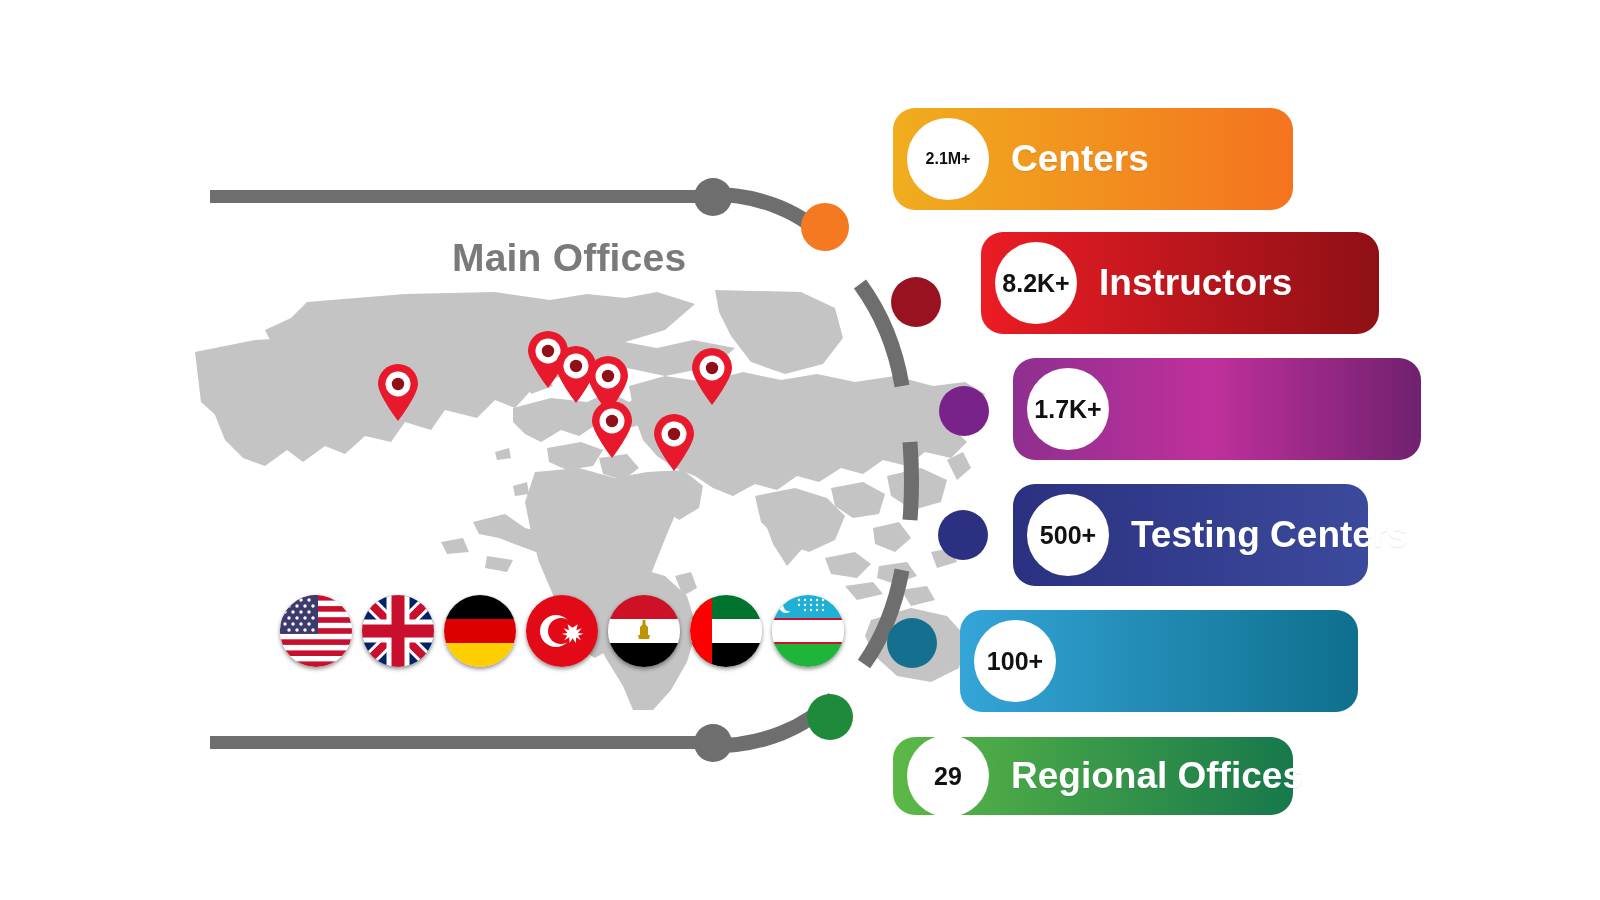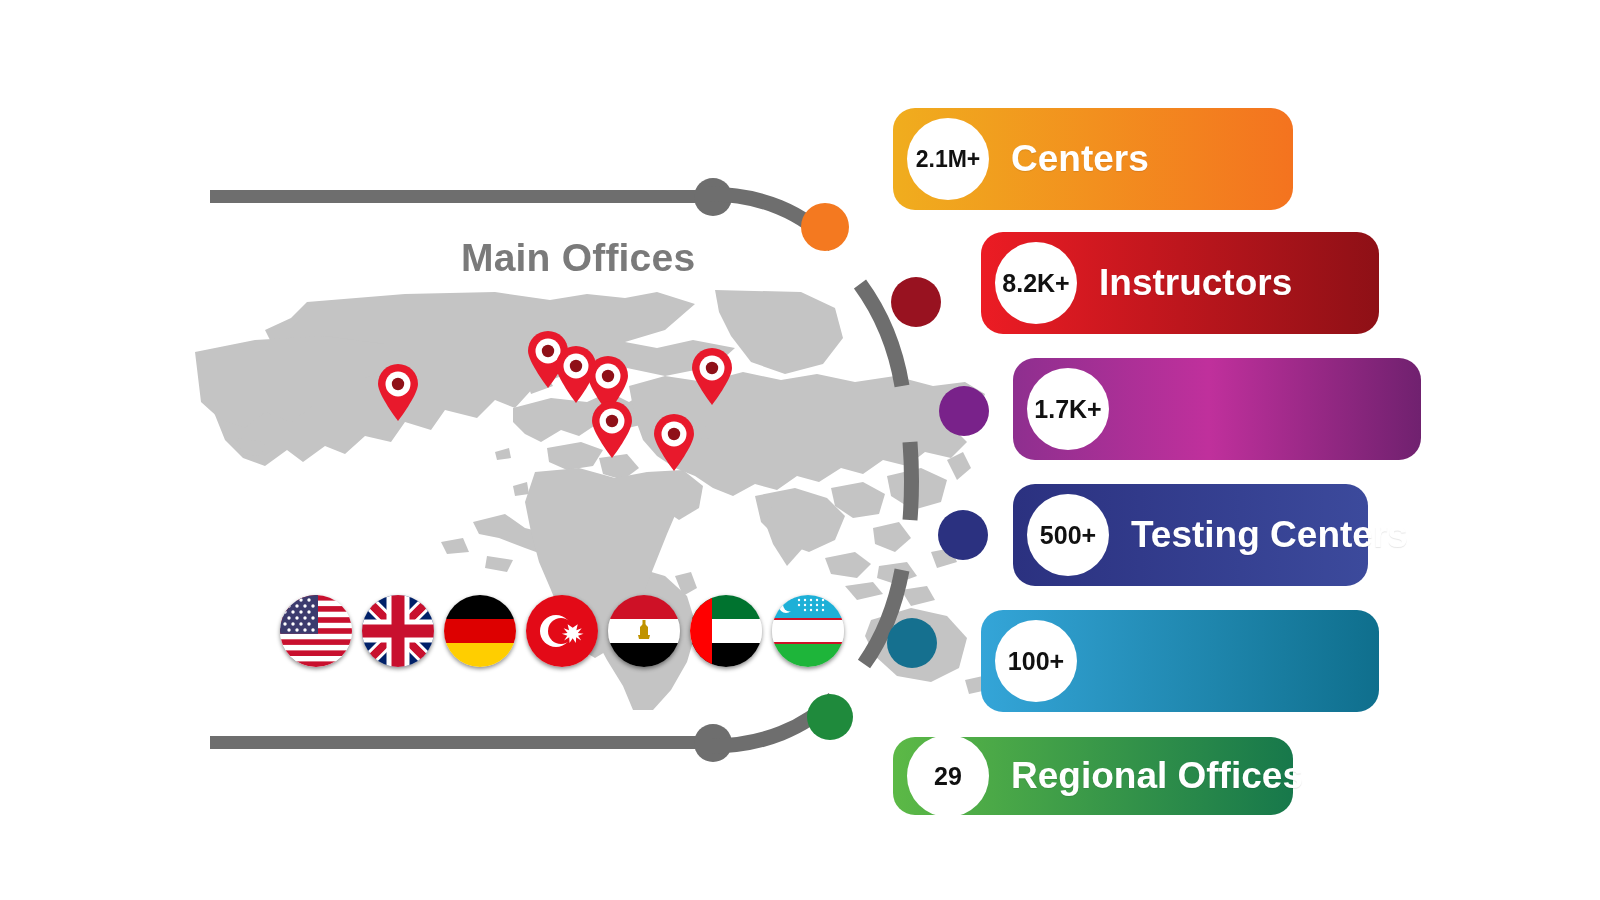--- a/index.html
+++ b/index.html
@@ -272,21 +272,21 @@
         <circle cx="45" cy="10" r="1.2"></circle>
               <circle cx="51" cy="10" r="1.2"></circle>
         <circle cx="33" cy="15" r="1.2"></circle>
               <circle cx="39" cy="15" r="1.2"></circle>
         <circle cx="45" cy="15" r="1.2"></circle>
               <circle cx="51" cy="15" r="1.2"></circle>
       </g>
     </svg>
         </div>
       </div>
-  <div id="main-offices-title" style="color: rgb(122, 122, 122); margin-left: 9px;">Main Offices</div>
+  <div id="main-offices-title" style="color: rgb(122, 122, 122);">Main Offices</div>
     </div>
 
   <svg id="arc-svg" viewBox="0 0 320 640">
     <g fill="none" stroke="#6e6e6e" stroke-width="15" stroke-linecap="butt">
       <path d="M8,44 C60,44 104,62 134,96"></path>
       <path d="M160,134 C182,164 196,200 202,236"></path>
       <path d="M210,292 C212,318 212,344 210,370"></path>
       <path d="M202,420 C196,452 184,486 164,514"></path>
       <path d="M134,548 C106,578 62,596 12,596"></path>
     </g>
@@ -296,35 +296,35 @@
       <div class="arc-dot" style="left: 801px; top: 203px; width: 48px; height: 48px; background: rgb(244, 121, 32);"></div>
       <div class="arc-dot" style="left: 891px; top: 277px; width: 50px; height: 50px; background: rgb(152, 18, 32);"></div>
       <div class="arc-dot" style="left: 939px; top: 386px; width: 50px; height: 50px; background: rgb(121, 34, 138);"></div>
       <div class="arc-dot" style="left: 938px; top: 510px; width: 50px; height: 50px; background: rgb(43, 49, 128);"></div>
       <div class="arc-dot" style="left: 887px; top: 618px; width: 50px; height: 50px; background: rgb(21, 112, 143);"></div>
       <div class="arc-dot" style="left: 807px; top: 694px; width: 46px; height: 46px; background: rgb(31, 138, 60);"></div>
     </div>
 
   <div id="badges-layer">
       <div class="badge" style="left: 893px; top: 108px; width: 400px; height: 102px; background: linear-gradient(90deg, rgb(240, 173, 30) 0%, rgb(244, 115, 31) 100%);">
-        <div class="badge-bubble" style="width: 82px; height: 82px; font-size: 23px; text-align: center;">2.1M+</div>
+        <div class="badge-bubble" style="width: 82px; height: 82px; font-size: 16px; text-align: center;">2.1M+</div>
         <div class="badge-label" style="left: 118px; font-size: 37px;">Centers</div>
       </div>
       <div class="badge" style="left: 981px; top: 232px; width: 398px; height: 102px; background: linear-gradient(90deg, rgb(236, 28, 36) 0%, rgb(142, 16, 22) 100%);">
         <div class="badge-bubble" style="width: 82px; height: 82px; font-size: 25px;">8.2K+</div>
         <div class="badge-label" style="left: 118px; font-size: 37px;">Instructors</div>
       </div>
       <div class="badge" style="left: 1013px; top: 358px; width: 408px; height: 102px; background: linear-gradient(90deg, rgb(142, 47, 143) 0%, rgb(192, 48, 156) 48%, rgb(112, 33, 111) 100%);">
         <div class="badge-bubble" style="width: 82px; height: 82px; font-size: 25px;">1.7K+</div>
       </div>
       <div class="badge" style="left: 1013px; top: 484px; width: 355px; height: 102px; background: linear-gradient(90deg, rgb(43, 49, 128) 0%, rgb(60, 74, 156) 100%);">
         <div class="badge-bubble" style="width: 82px; height: 82px; font-size: 25px;">500+</div>
         <div class="badge-label" style="left: 118px; font-size: 37px;">Testing Centers</div>
       </div>
-      <div class="badge" style="left: 981px; top: 610px; width: 398px; height: 102px; background: linear-gradient(90deg, rgb(52, 165, 216) 0%, rgb(15, 111, 141) 100%);">
+      <div class="badge" style="left: 960px; top: 610px; width: 398px; height: 102px; background: linear-gradient(90deg, rgb(52, 165, 216) 0%, rgb(15, 111, 141) 100%);">
         <div class="badge-bubble" style="width: 82px; height: 82px; font-size: 25px;">100+</div>
       </div>
       <div class="badge" style="left: 893px; top: 737px; width: 400px; height: 78px; background: linear-gradient(90deg, rgb(92, 185, 70) 0%, rgb(23, 120, 75) 100%);">
         <div class="badge-bubble" style="width: 82px; height: 82px; font-size: 25px;">29</div>
         <div class="badge-label" style="left: 118px; font-size: 37px;">Regional Offices</div>
       </div>
     </div>
 
 </div>
 

